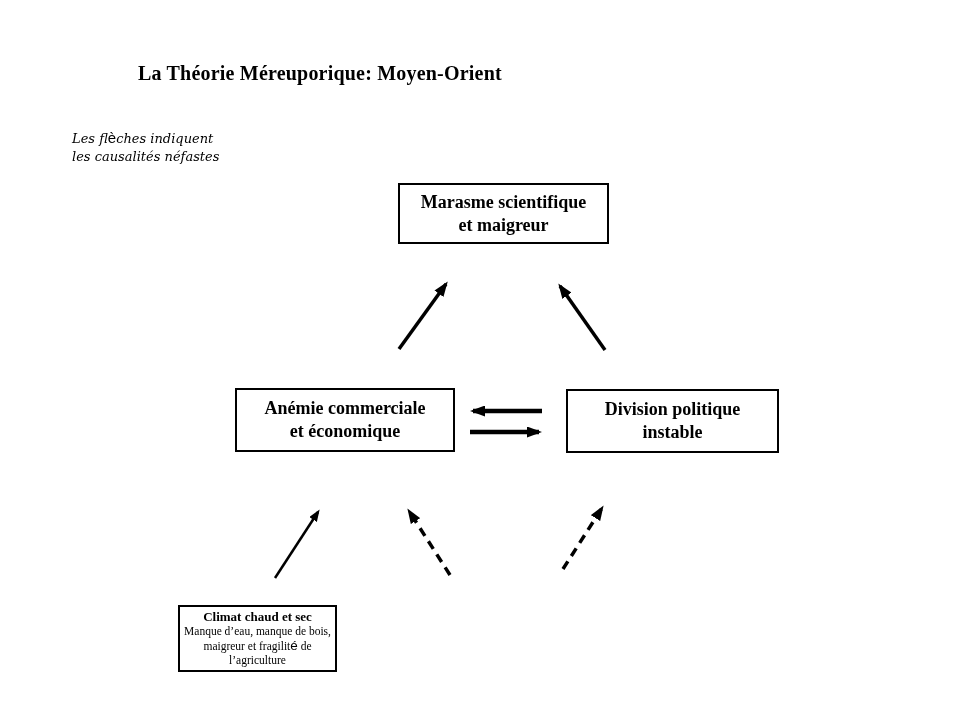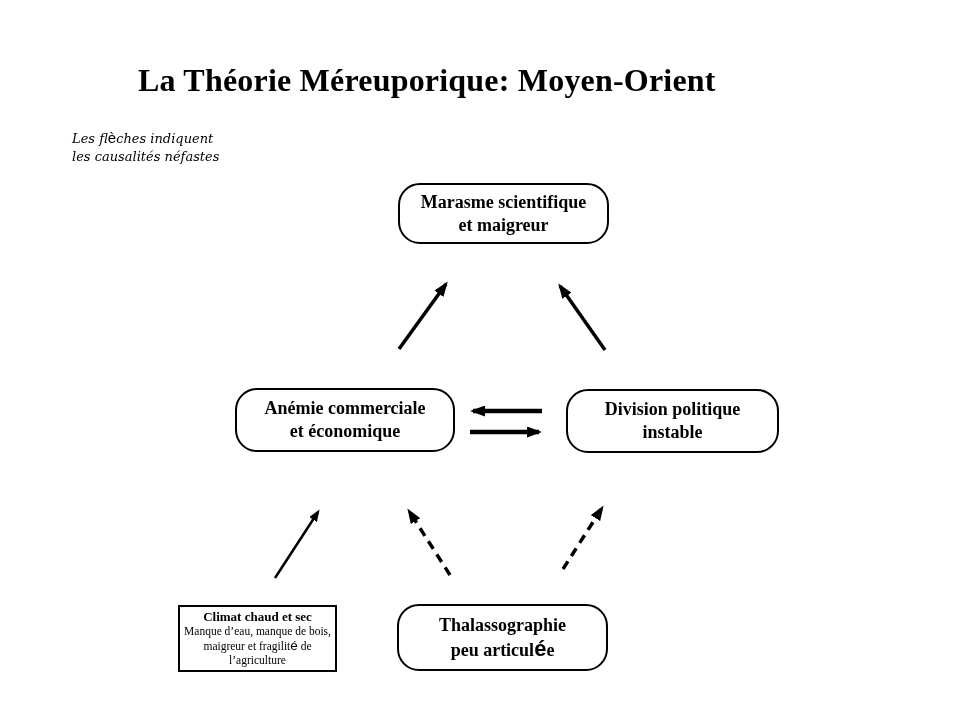--- a/index.html
+++ b/index.html
@@ -14,21 +14,21 @@
   }
   .arrows {
     position: absolute;
     left: 0; top: 0;
     width: 960px; height: 720px;
   }
   .title {
     position: absolute;
     left: 138px;
     top: 62px;
-    font-size: 32px;
+    font-size: 20px;
     font-weight: bold;
     white-space: nowrap;
     letter-spacing: 0.2px;
   }
   .note {
     position: absolute;
     left: 72px;
     top: 129px;
     font-style: italic;
     font-family: "DejaVu Serif", serif;
@@ -49,21 +49,20 @@
     display: flex;
     flex-direction: column;
     align-items: center;
     justify-content: center;
     text-align: center;
   }
   .node-big {
     font-size: 18px;
     font-weight: bold;
     line-height: 23px;
-    border-radius: 22px;
   }
   .node-marasme  { left: 398px; top: 183px; width: 211px; height: 61px; }
   .node-anemie   { left: 235px; top: 388px; width: 220px; height: 64px; }
   .node-division { left: 566px; top: 389px; width: 213px; height: 64px; }
   .node-thalasso { left: 397px; top: 604px; width: 211px; height: 67px; }
   .node-thalasso .alt { font-size: 22px; font-weight: bold; line-height: 23px; }
   .node-climat {
     left: 178px; top: 605px; width: 159px; height: 67px;
     font-size: 11.5px;
     line-height: 14.5px;
@@ -118,18 +117,14 @@
     <div class="line">instable</div>
   </div>
 
   <div class="node node-climat">
     <div class="line line-strong">Climat chaud et sec</div>
     <div class="line">Manque d’eau, manque de bois,</div>
     <div class="line"><span>maigreur et fragilit</span><span class="alt">é</span><span> de</span></div>
     <div class="line">l’agriculture</div>
   </div>
 
-  <div class="node node-big node-thalasso">
-    <div class="line">Thalassographie</div>
-    <div class="line"><span>peu articul</span><span class="alt">é</span><span>e</span></div>
-  </div>
 
 </div>
 
 </body></html>

